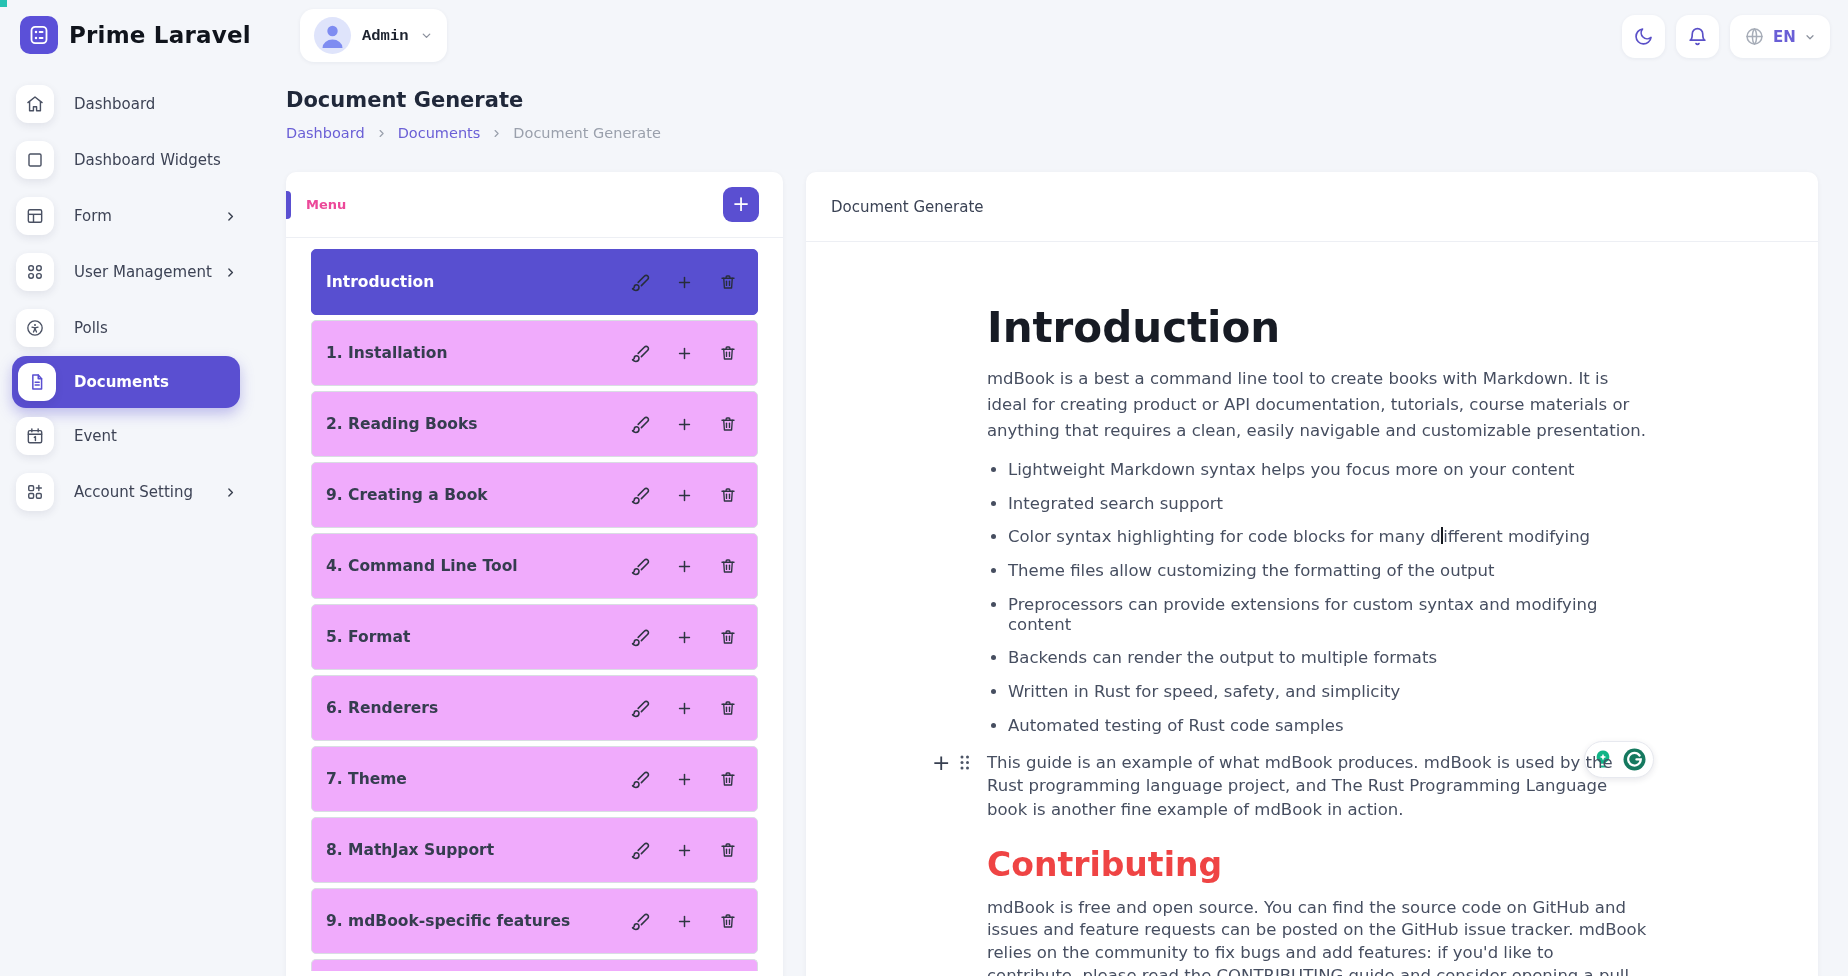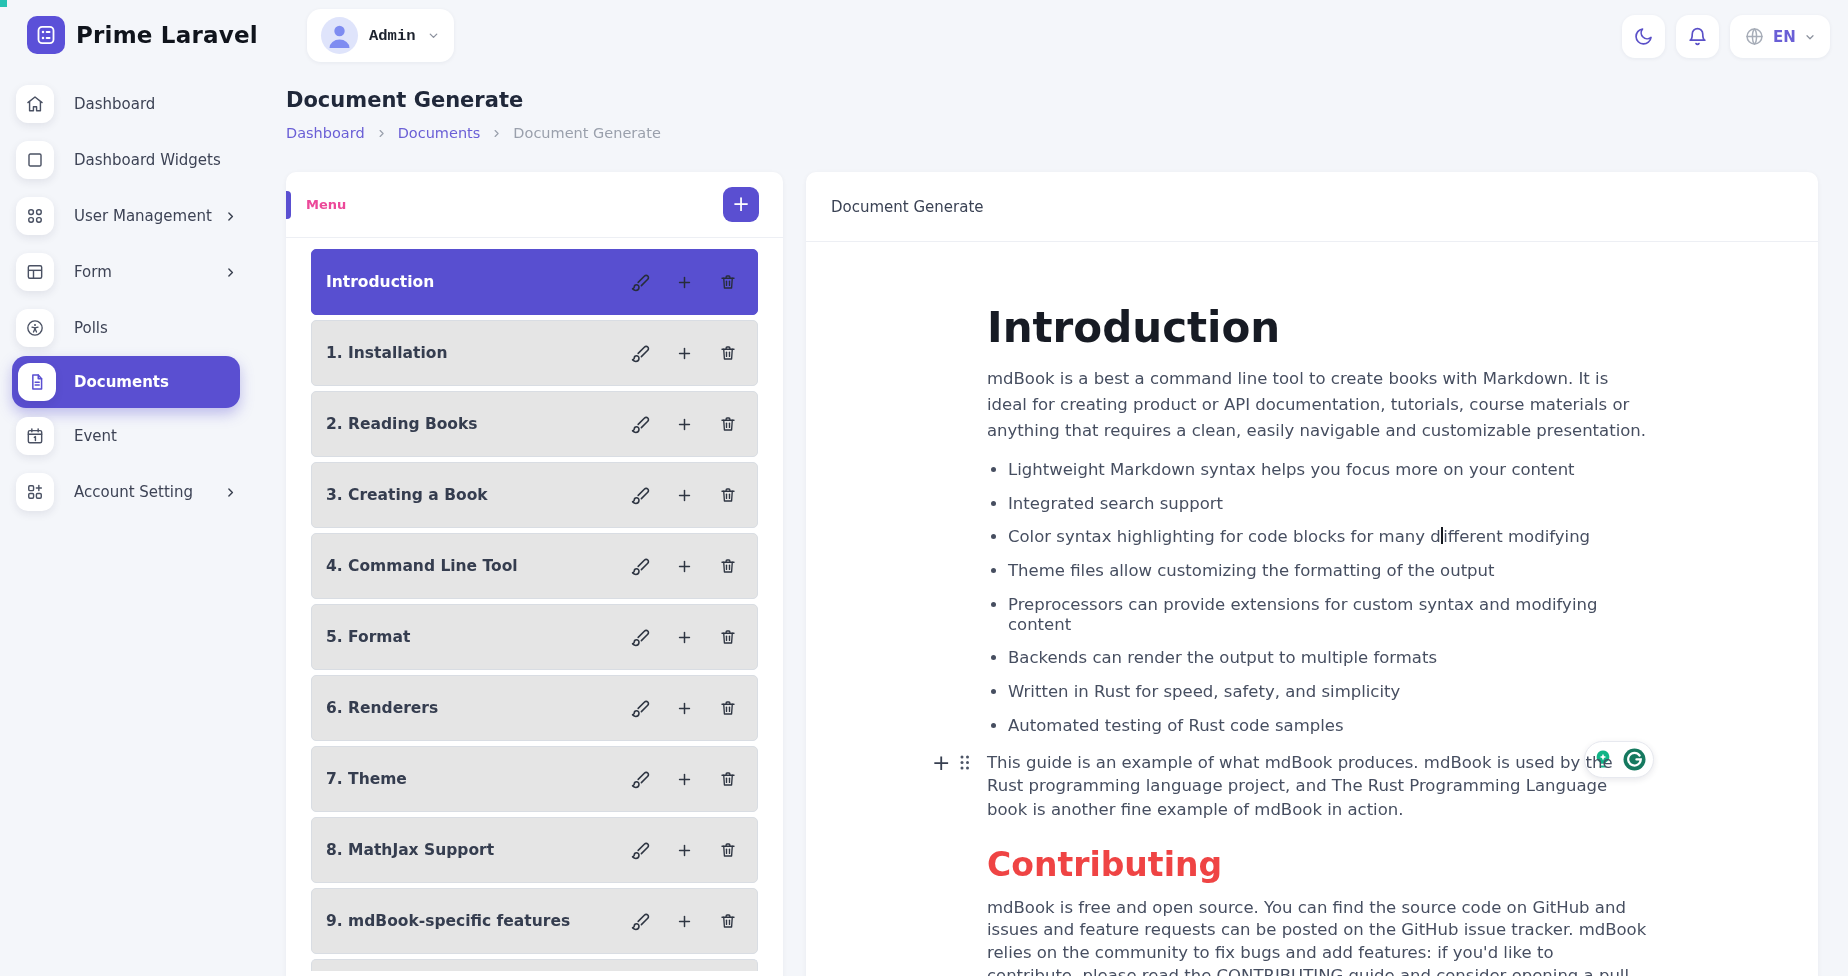--- a/index.html
+++ b/index.html
@@ -6,21 +6,21 @@
   html,body { width:1848px; height:976px; overflow:hidden; }
   body {
     font-family:"DejaVu Sans","Liberation Sans",sans-serif;
     background:#f4f6fa; position:relative; color:#333;
   }
   svg { display:block; }
   button { background:none; border:none; cursor:pointer; font-family:inherit; }
 
   
   .corner-artifact{position:absolute;left:0;top:0;width:7px;height:7px;background:#27c2b2;}
-  .topbar{position:absolute;top:0;left:11px;right:0;height:72px;}
+  .topbar{position:absolute;top:0;left:4px;right:0;height:72px;}
   .brand{position:absolute;left:16px;top:16px;display:flex;align-items:center;gap:11px;}
   .logo{width:38px;height:38px;border-radius:10px;background:#5b50d8;display:flex;align-items:center;justify-content:center;}
   .brand-text{font-size:23px;font-weight:700;color:#10141c;letter-spacing:.2px;}
   .user-pill{position:absolute;left:296px;top:9px;height:53px;min-width:136px;background:#fff;border-radius:14px;
     box-shadow:0 1px 4px rgba(25,30,60,.06);display:flex;align-items:center;gap:11px;padding:0 14px;font-family:Liberation Mono, monospace;}
   .avatar{width:37px;height:37px;border-radius:50%;background:#dfe4fb;display:flex;align-items:center;justify-content:center;overflow:hidden;}
   .user-name{font-size:15.5px;font-weight:600;color:#1c222e;}
   .chev{color:#8b919d;}
   .actions{position:absolute;right:18px;top:15px;display:flex;gap:11px;align-items:center;}
   .icon-btn{width:43px;height:43px;background:#fff;border-radius:13px;box-shadow:0 1px 4px rgba(25,30,60,.06);
@@ -52,21 +52,21 @@
   .doc-card{left:806px;width:1012px;height:1110px;}
 
   .menu-head{height:66px;display:flex;align-items:center;border-bottom:1px solid #edeff4;position:relative;}
   .accent-bar{position:absolute;left:0;top:19px;width:5px;height:28px;background:#5a4fd1;border-radius:0 4px 4px 0;}
   .menu-title{margin-left:20px;font-size:13px;font-weight:600;color:#ec4899;}
   .add-btn{margin-left:auto;margin-right:24px;width:36px;height:35px;background:#5a4fd1;border-radius:9px;
     color:#fff;font-size:21px;font-weight:400;display:flex;align-items:center;justify-content:center;line-height:1;}
 
   .menu-list{padding:11px 25px 0 25px;}
   .menu-item{height:66px;margin-bottom:5px;display:flex;align-items:center;border:1px solid #d9dde3;border-radius:5px;
-    background:#e5e5e5;padding:0 20px 0 14px;cursor:pointer;}
+    background:#f0abfc;padding:0 20px 0 14px;cursor:pointer;}
   .m-label{font-size:15.5px;font-weight:700;color:#353d4f;}
   .menu-item.selected{background:#584fd0;border-color:#584fd0;}
   .menu-item.selected .m-label{color:#fff;}
   .row-icons{margin-left:auto;display:flex;align-items:center;gap:26px;}
   .mi{display:flex;align-items:center;justify-content:center;padding:0;}
   .menu-item.partial{height:12px;margin-bottom:0;border-bottom:none;border-radius:5px 5px 0 0;}
 
   .doc-head{height:70px;display:flex;align-items:center;padding-left:25px;border-bottom:1px solid #edeff4;
     font-size:15px;color:#3a4254;}
   .doc-content{position:relative;margin-left:181px;width:660px;color:#464e60;}
@@ -171,44 +171,44 @@
     <span class="chip">
       <svg width="20" height="20" viewBox="0 0 24 24" fill="none" stroke="#4a5163" stroke-width="1.7">
         <rect x="4.8" y="4.8" width="14.4" height="14.4" rx="1.6"></rect>
       </svg>
     </span>
     <span class="side-label">Dashboard Widgets</span>
   </div>
 
   <div class="side-item">
     <span class="chip">
+      <svg width="20" height="20" viewBox="0 0 24 24" fill="none" stroke="#4a5163" stroke-width="1.7" stroke-linejoin="round">
+        <rect x="4" y="4.5" width="16" height="15" rx="1.8"></rect>
+          <path d="M4 10h16"></path>
+          <path d="M10.2 10v9.5"></path>
+      </svg>
+    </span>
+    <span class="side-label">Form</span>
+    <span class="side-chev">
+      <svg width="13" height="13" viewBox="0 0 24 24" fill="none" stroke="#39404f" stroke-width="2.6" stroke-linecap="round" stroke-linejoin="round">
+          <path d="M9 5.5l6.5 6.5L9 18.5"></path>
+        </svg>
+    </span>
+  </div>
+
+  <div class="side-item">
+    <span class="chip">
       <svg width="20" height="20" viewBox="0 0 24 24" fill="none" stroke="#4a5163" stroke-width="1.7">
         <rect x="4.5" y="4.5" width="5.6" height="5.6" rx="2.6"></rect>
           <rect x="13.9" y="4.5" width="5.6" height="5.6" rx="2.6"></rect>
         <rect x="4.5" y="13.9" width="5.6" height="5.6" rx="2.6"></rect>
           <rect x="13.9" y="13.9" width="5.6" height="5.6" rx="2.6"></rect>
       </svg>
     </span>
     <span class="side-label">User Management</span>
-    <span class="side-chev">
-      <svg width="13" height="13" viewBox="0 0 24 24" fill="none" stroke="#39404f" stroke-width="2.6" stroke-linecap="round" stroke-linejoin="round">
-          <path d="M9 5.5l6.5 6.5L9 18.5"></path>
-        </svg>
-    </span>
-  </div>
-
-  <div class="side-item">
-    <span class="chip">
-      <svg width="20" height="20" viewBox="0 0 24 24" fill="none" stroke="#4a5163" stroke-width="1.7" stroke-linejoin="round">
-        <rect x="4" y="4.5" width="16" height="15" rx="1.8"></rect>
-          <path d="M4 10h16"></path>
-          <path d="M10.2 10v9.5"></path>
-      </svg>
-    </span>
-    <span class="side-label">Form</span>
     <span class="side-chev">
       <svg width="13" height="13" viewBox="0 0 24 24" fill="none" stroke="#39404f" stroke-width="2.6" stroke-linecap="round" stroke-linejoin="round">
           <path d="M9 5.5l6.5 6.5L9 18.5"></path>
         </svg>
     </span>
   </div>
 
   <div class="side-item">
     <span class="chip">
       <svg width="20" height="20" viewBox="0 0 24 24" fill="none" stroke="#4a5163" stroke-width="1.6" stroke-linecap="round" stroke-linejoin="round">
@@ -368,21 +368,21 @@
               <path d="M9.5 7V5.2a1.2 1.2 0 0 1 1.2-1.2h2.6a1.2 1.2 0 0 1 1.2 1.2V7"></path>
               <path d="M6.3 7l.9 13h9.6l.9-13"></path>
               <path d="M10 11v5.5"></path>
               <path d="M14 11v5.5"></path>
             </svg>
           </button>
       </span>
     </div>
 
     <div class="menu-item">
-      <span class="m-label">3. Creating a Book</span>
+      <span class="m-label">9. Creating a Book</span>
       <span class="row-icons">
         <button class="mi">
             <svg width="19" height="19" viewBox="0 0 24 24" fill="none" stroke="#2e3542" stroke-width="2" stroke-linecap="round" stroke-linejoin="round">
               <path d="M9.06 11.9l8.07-8.06a2.85 2.85 0 1 1 4.03 4.03l-8.06 8.08"></path>
               <path d="M7.07 14.94c-1.66 0-3 1.35-3 3.02 0 1.33-2.5 1.52-2 2.02 1.08 1.1 2.49 2.02 4 2.02 2.2 0 4-1.8 4-4.04a3.01 3.01 0 0 0-3-3.02z"></path>
             </svg>
           </button>
         <button class="mi">
             <svg width="17" height="17" viewBox="0 0 24 24" fill="none" stroke="#2e3542" stroke-width="2.1" stroke-linecap="round">
               <path d="M12 5v14"></path>

